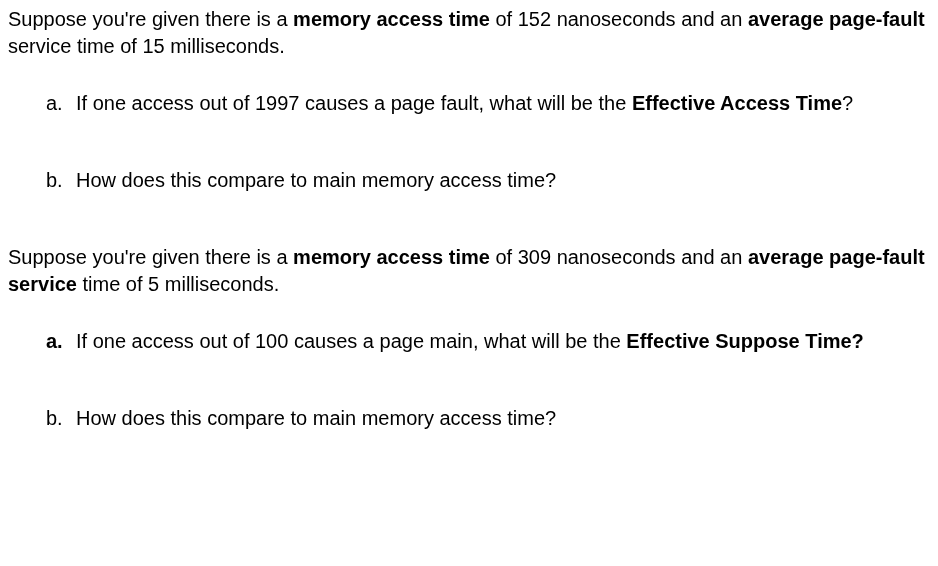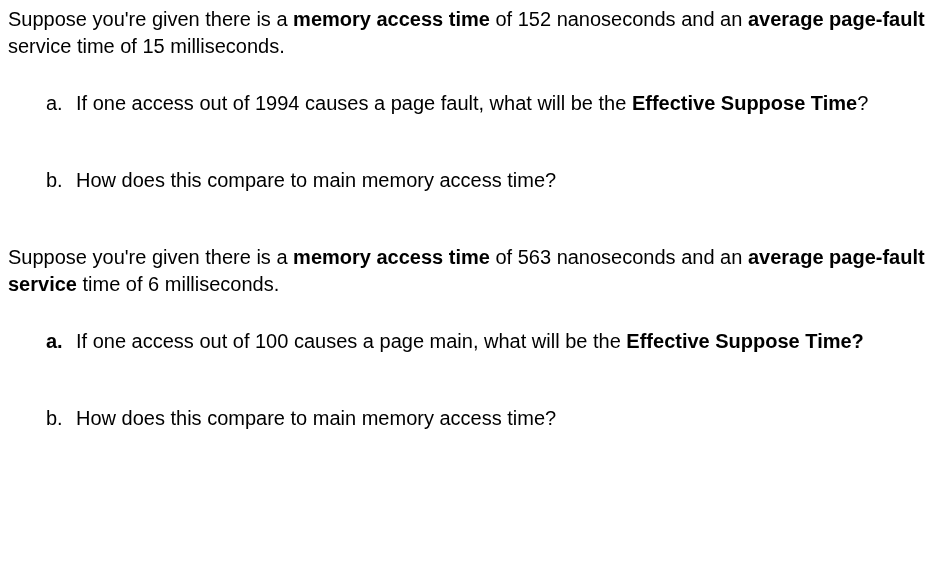--- a/index.html
+++ b/index.html
@@ -49,30 +49,30 @@
 </head>
 <body>
 
 <p class="para">
   <span>Suppose you're given there is a </span><span class="bold">memory access time</span><span> of 152 nanoseconds and an </span><span class="bold">average page-fault</span><span> service time of 15 milliseconds.</span>
 </p>
 
 <ol class="problem-list">
   <li>
     <span class="marker">a.</span>
-    <span>If one access out of 1994 causes a page fault, what will be the </span><span class="bold">Effective Suppose Time</span><span>?</span>
+    <span>If one access out of 1997 causes a page fault, what will be the </span><span class="bold">Effective Access Time</span><span>?</span>
   </li>
   <li>
     <span class="marker">b.</span>
     <span>How does this compare to main memory access time?</span><span class="bold"></span><span></span>
   </li>
 </ol>
 
 <p class="para block2-intro">
-  <span>Suppose you're given there is a </span><span class="bold">memory access time</span><span> of 563 nanoseconds and an </span><span class="bold">average page-fault service</span><span> time of 6 milliseconds.</span>
+  <span>Suppose you're given there is a </span><span class="bold">memory access time</span><span> of 309 nanoseconds and an </span><span class="bold">average page-fault service</span><span> time of 5 milliseconds.</span>
 </p>
 
 <ol class="problem-list list2">
   <li>
     <span class="marker bold">a.</span>
     <span>If one access out of 100 causes a page main, what will be the </span><span class="bold">Effective Suppose Time?</span><span></span>
   </li>
   <li>
     <span class="marker">b.</span>
     <span>How does this compare to main memory access time?</span><span class="bold"></span><span></span>

